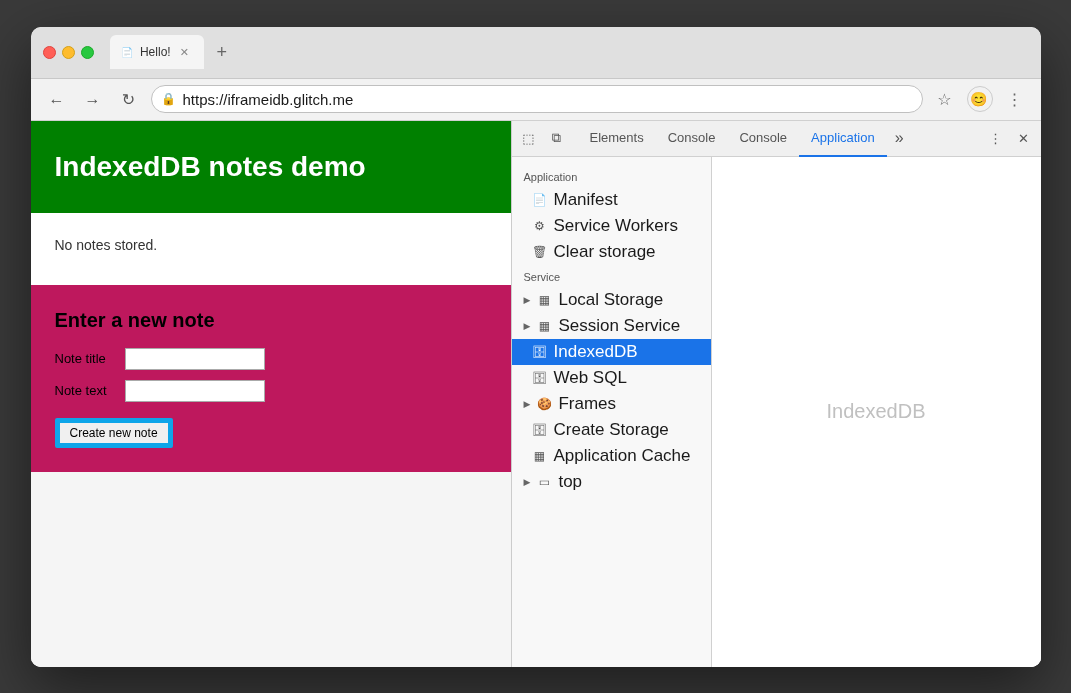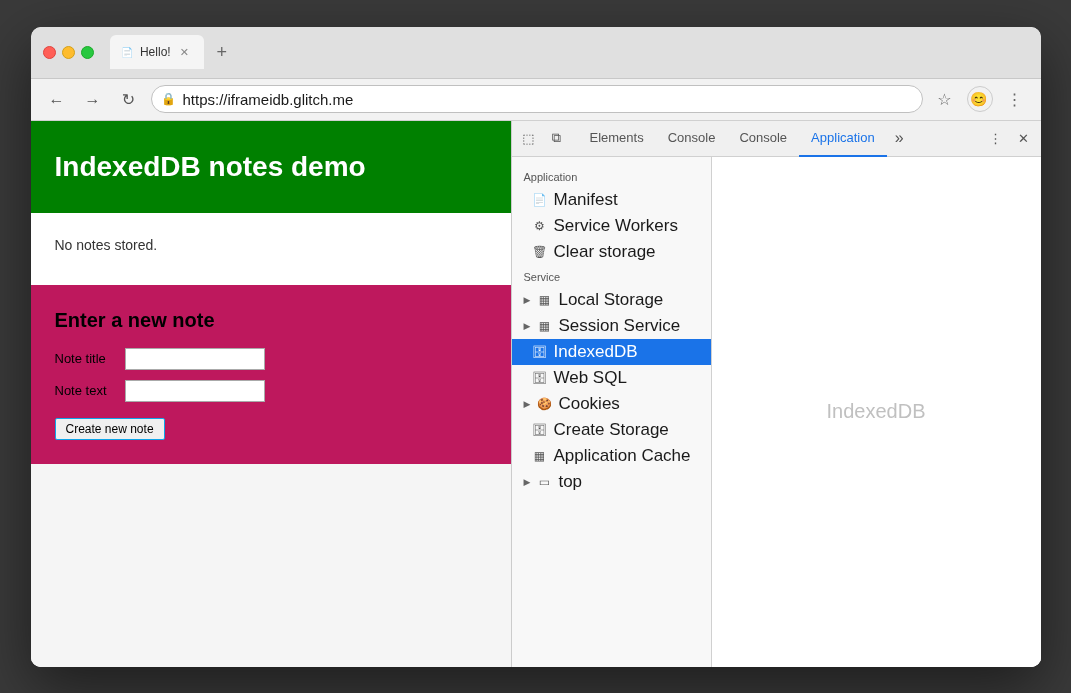--- a/index.html
+++ b/index.html
@@ -205,21 +205,21 @@
     .form-input {
       border: 1px solid #aaa;
       background: white;
       height: 22px;
       width: 140px;
       font-size: 12px;
       padding: 0 4px;
     }
     .create-btn {
       background: #f0f0f0;
-      border: 1px solid #0ea5e9;
+      border: 5px solid #0ea5e9;
       padding: 3px 10px;
       font-size: 12px;
       cursor: pointer;
       margin-top: 6px;
       border-radius: 2px;
     }
     
     .devtools {
       flex: 1;
       display: flex;
@@ -469,21 +469,21 @@
             <span class="item-icon">🗄</span>
             <span class="item-label">IndexedDB</span>
           </div>
           <div class="sidebar-item">
             <span class="item-icon">🗄</span>
             <span class="item-label">Web SQL</span>
           </div>
           <div class="sidebar-item has-arrow">
             <span class="item-arrow">▶</span>
             <span class="item-icon">🍪</span>
-            <span class="item-label">Cookies</span>
+            <span class="item-label">Frames</span>
           </div>
 
           <div class="sidebar-item">
             <span class="item-icon">🗄</span>
             <span class="item-label">Create Storage</span>
           </div>
           <div class="sidebar-item">
             <span class="item-icon">▦</span>
             <span class="item-label">Application Cache</span>
           </div>

